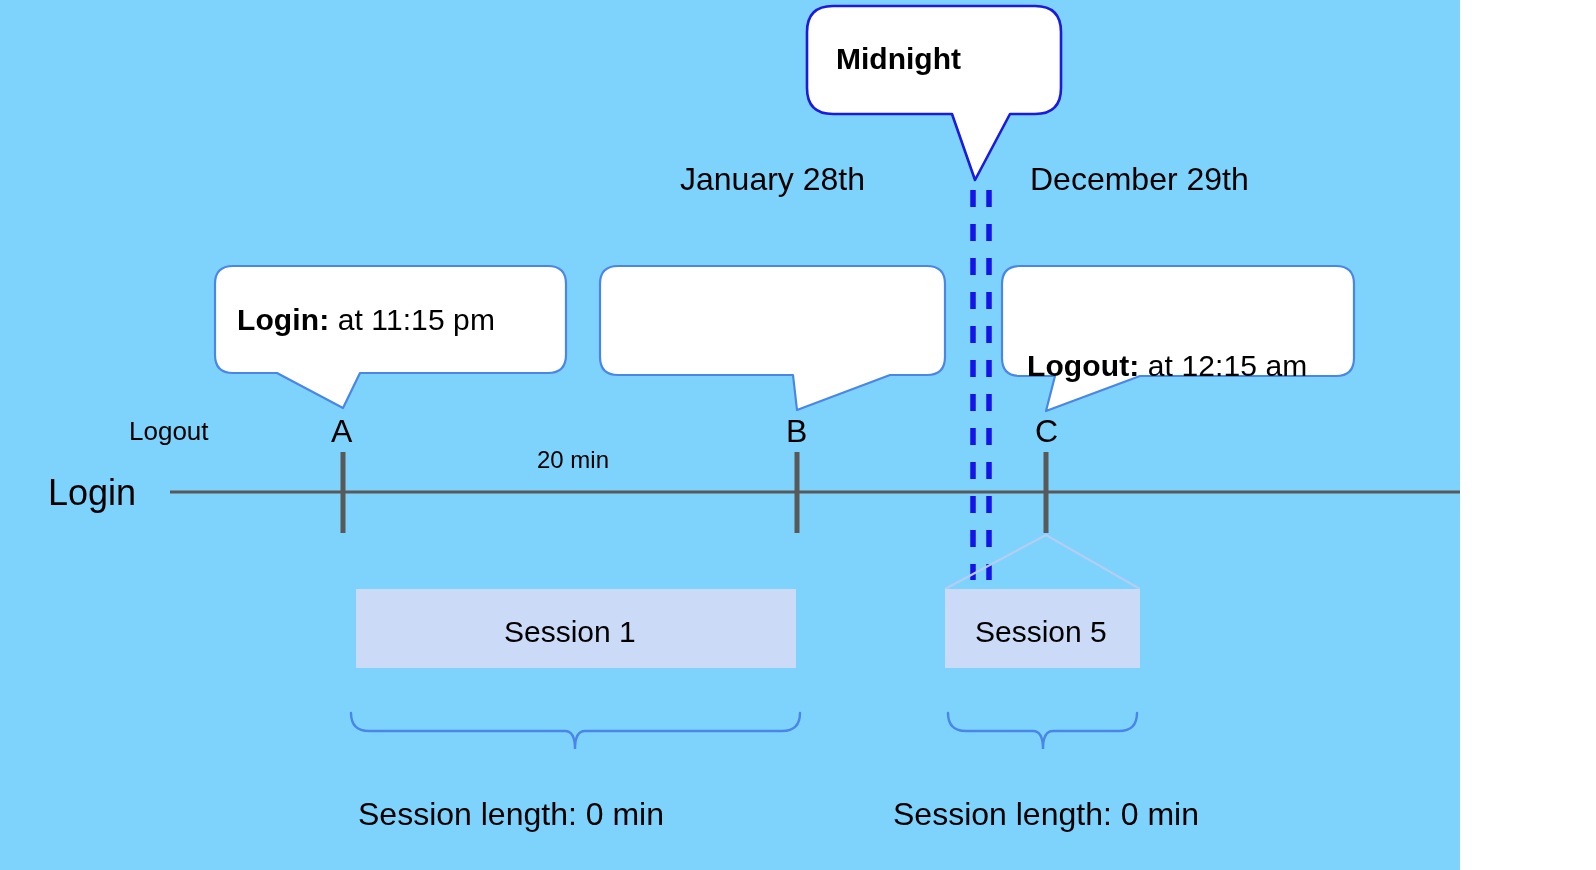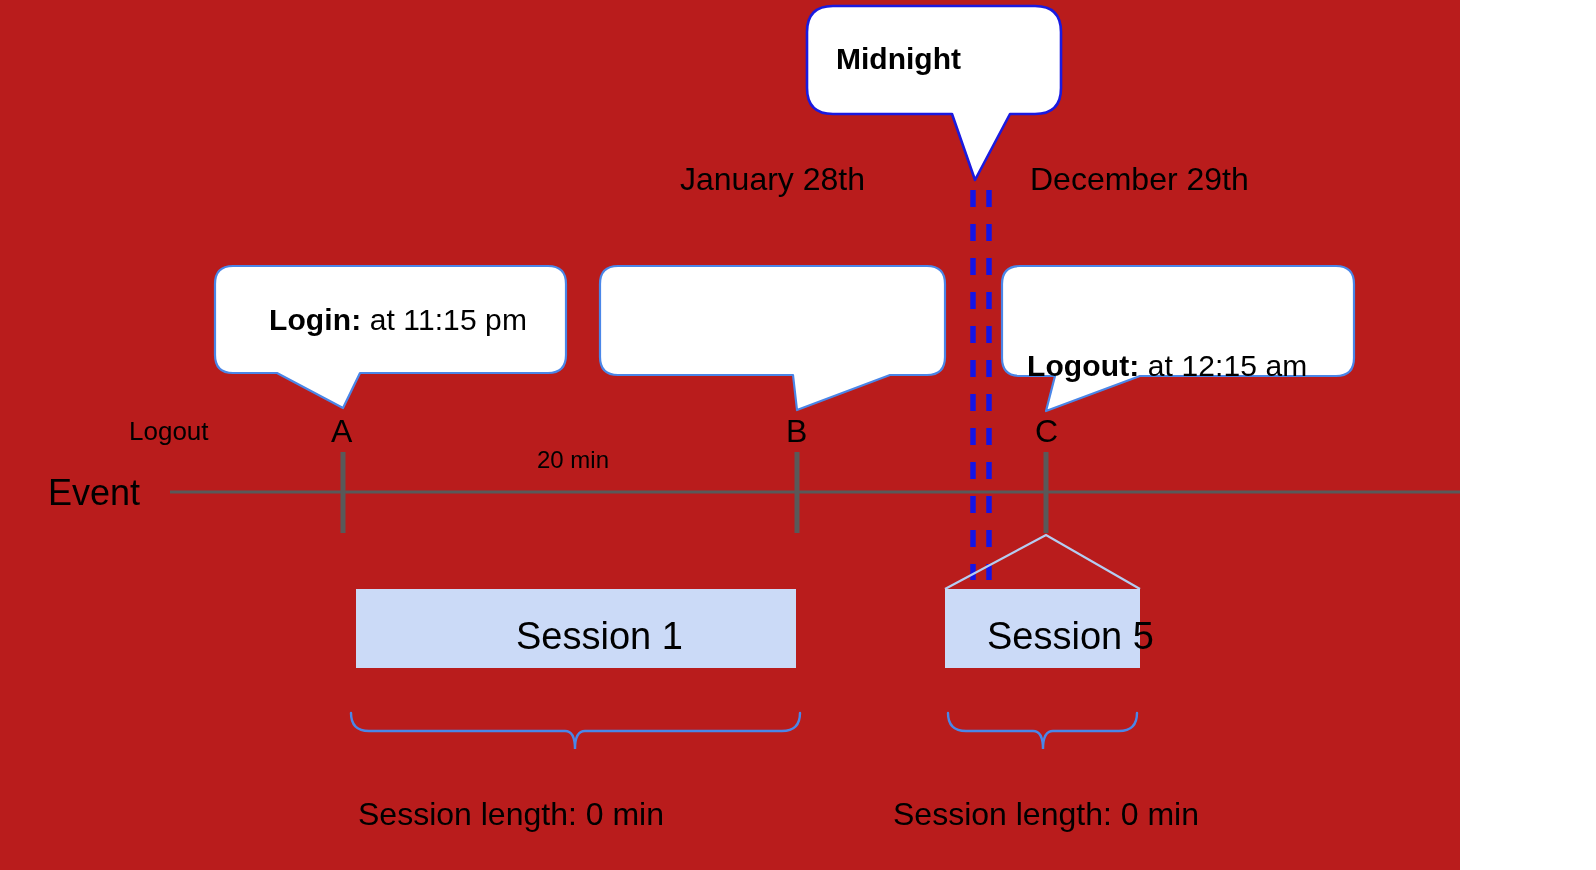--- a/index.html
+++ b/index.html
@@ -8,21 +8,21 @@
     background: #ffffff;
   }
   body {
     font-family: "Liberation Sans", sans-serif;
     color: #000000;
   }
   #stage {
     position: relative;
     width: 1460px;
     height: 870px;
-    background: #b91c1c;
+    background: #7dd3fc;
     overflow: hidden;
   }
   #vector-layer {
     position: absolute;
     left: 0;
     top: 0;
     width: 1596px;
     height: 870px;
   }
   .txt {
@@ -46,21 +46,21 @@
   
   .date-label { font-size: 32px; }
 
   
   .lane-label-user { font-size: 36px; }
   .lane-label-events { font-size: 26px; }
   .event-letter { font-size: 32px; }
   .duration-label { font-size: 24px; }
 
   
-  .session-label { font-size: 38px; margin-left: 12px; }
+  .session-label { font-size: 30px; }
   .session-length-label { font-size: 32px; }
 </style>
 </head>
 <body>
 
 <div id="stage">
 
   <svg id="vector-layer" viewBox="0 0 1596 870">
 
     <g>
@@ -167,31 +167,31 @@
                Q 1137 731 1137 713" fill="none" stroke="#4a86e8" stroke-width="2.4" stroke-linecap="round"></path>
     </g>
 
   </svg>
 
   <div class="txt midnight-text" style="left:836px; top:44px;">Midnight</div>
 
   <div class="txt date-label" style="left:680px; top:163px;">January 28th</div>
   <div class="txt date-label" style="left:1030px; top:163px;">December 29th</div>
 
-  <div class="txt callout-text" style="left:237px; top:305px;margin-left:32px;">
+  <div class="txt callout-text" style="left:237px; top:305px;">
     <b>Login:</b><span> at 11:15 pm</span>
   </div>
 
 
   <div class="txt callout-text" style="left:1027px; top:307px;margin-top:44px;">
     <b>Logout:</b><span> at 12:15 am</span>
   </div>
 
   <div class="txt lane-label-events" style="left:129px; top:418px;">Logout</div>
-  <div class="txt lane-label-user" style="left:48px; top:475px;">Event</div>
+  <div class="txt lane-label-user" style="left:48px; top:475px;">Login</div>
 
   <div class="txt event-letter" style="left:331px; top:415px;">A</div>
   <div class="txt event-letter" style="left:786px; top:415px;">B</div>
   <div class="txt event-letter" style="left:1035px; top:415px;">C</div>
 
   <div class="txt duration-label" style="left:537px; top:448px;">20 min</div>
 
   <div class="txt session-label" style="left:504px; top:617px;">Session 1</div>
   <div class="txt session-label" style="left:975px; top:617px;">Session 5</div>
 

